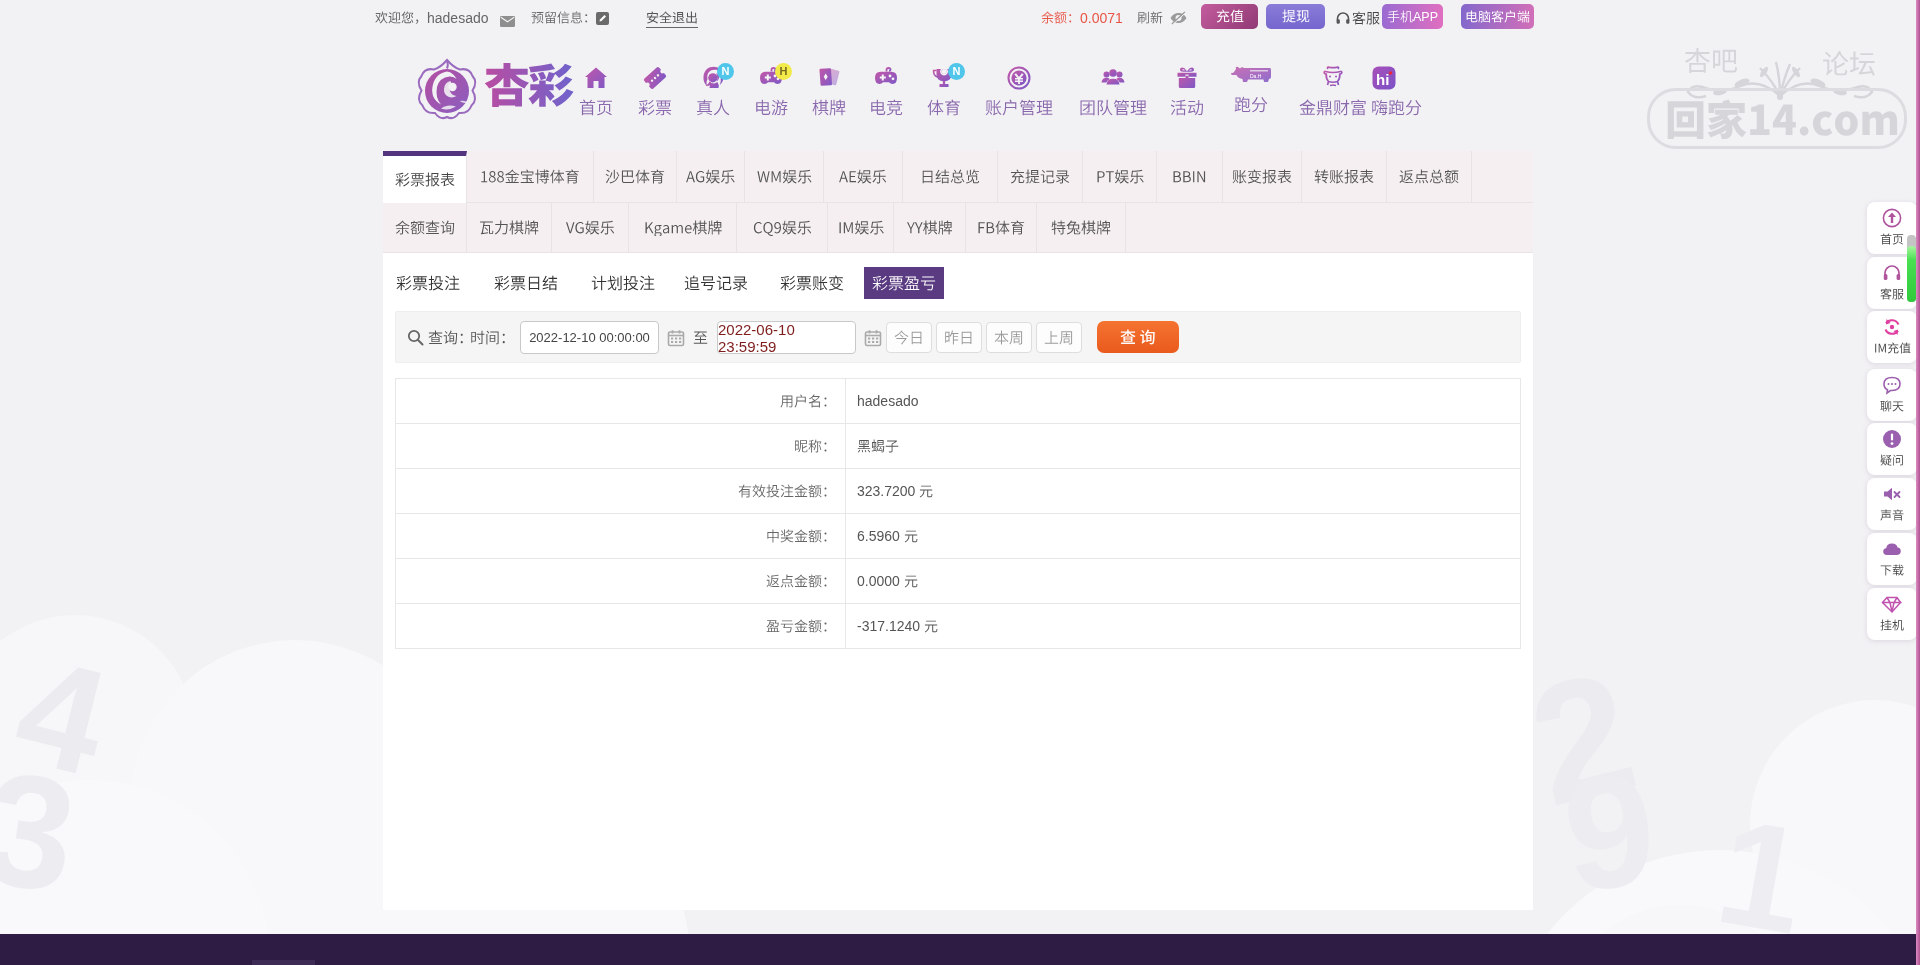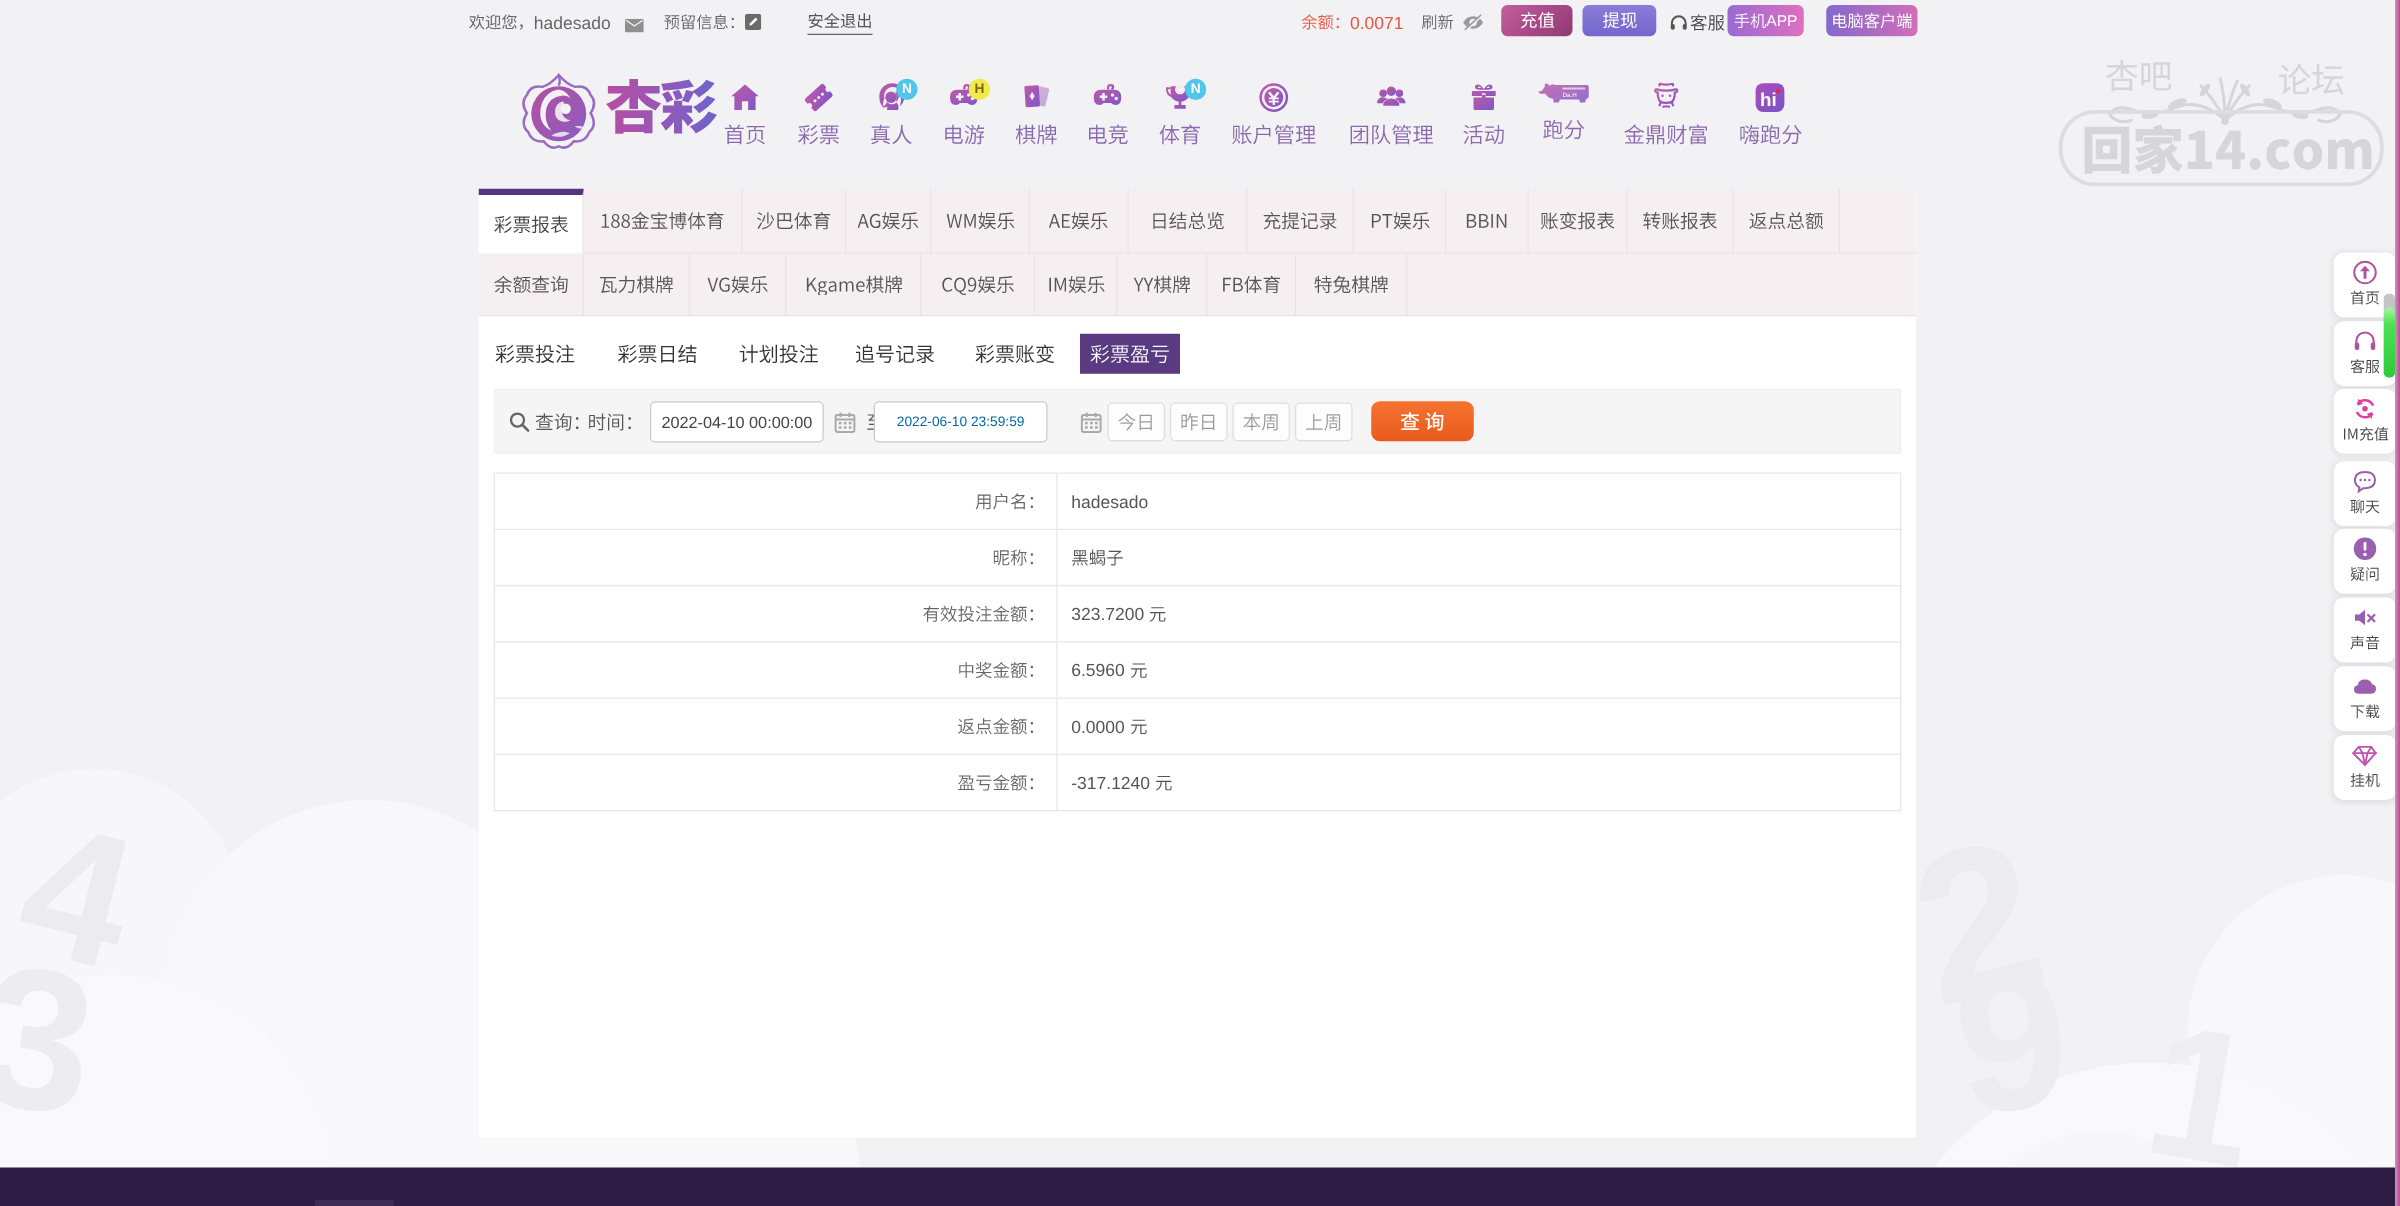--- a/index.html
+++ b/index.html
@@ -263,21 +263,21 @@
           <g fill="none" stroke="url(#pg)" stroke-width="1.7">
             <path d="M8 4 Q6.5 1.8 9 2.2 Q13 3.2 17 2.2 Q19.5 1.8 18 4"></path>
             <path d="M5.5 6.5 Q13 8.5 20.5 6.5 M5.5 6.5 Q4.2 6.2 4.2 7.4 Q4.2 8.6 5.5 8.9 L6.2 9 Q6 14 8.5 16.5 L7.5 20 M20.5 6.5 Q21.8 6.2 21.8 7.4 Q21.8 8.6 20.5 8.9 L19.8 9 Q20 14 17.5 16.5 L18.5 20 M8.5 16.5 Q13 18 17.5 16.5"></path>
             <path d="M10 20.5 Q13 19.5 16 20.5"></path>
           </g>
           <circle cx="10" cy="11.5" r="1" fill="url(#pg)"></circle>
           <circle cx="16" cy="11.5" r="1" fill="url(#pg)"></circle>
         </svg></div><div style="margin-top:3px;color:#8a68ad"><svg class="zt" width="68" height="18" viewBox="0 0 68 18">
           <path fill="currentColor" d="M3.4 11.2C4.1 12.2 4.7 13.5 5 14.4L6 14C5.7 13.1 5 11.8 4.4 10.8ZM12.5 10.8C12.1 11.8 11.3 13.2 10.7 14L11.6 14.4C12.2 13.6 13 12.3 13.6 11.3ZM8.5 0.6C6.9 3.1 3.8 5.1 0.5 6.2C0.8 6.5 1.2 6.9 1.3 7.2C2.3 6.9 3.2 6.4 4.1 5.9V6.9H7.9V9.3H1.9V10.4H7.9V14.7H1.2V15.8H15.9V14.7H9.1V10.4H15.1V9.3H9.1V6.9H12.9V5.8H4.3C5.9 4.9 7.3 3.8 8.5 2.4C10.4 4.4 13.2 6.3 15.7 7.2C15.9 6.9 16.2 6.4 16.5 6.2C13.9 5.4 10.8 3.5 9.1 1.6L9.6 1Z M22.8 4H28V5.2H22.8ZM22.8 6H28V7.2H22.8ZM22.8 2.1H28V3.2H22.8ZM21.7 1.2V8H29.1V1.2ZM18.9 8.9V9.9H23.1V11.3H17.8V12.3H19.7C19.6 13.8 19.1 15 17.9 15.6C18.1 15.8 18.4 16.2 18.5 16.5C20.1 15.6 20.6 14.2 20.7 12.3H23.1V16.3H24.2V8.9H20V2.2H18.9ZM32.4 11.3H27.7V9.9H32V2.2H30.9V8.9H26.6V16.3H27.7V12.3H31.3V16.3H32.4Z M37.9 3.7V8.5C37.9 10.7 37.7 13.8 34.6 15.5C34.8 15.7 35.2 16.1 35.3 16.3C38.5 14.3 38.9 11 38.9 8.5V3.7ZM38.6 12.7C39.4 13.7 40.3 15 40.8 15.8L41.6 15.1C41.1 14.3 40.2 13.1 39.3 12.2ZM35.5 1.5V12H36.4V2.5H40.2V11.9H41.1V1.5ZM47 0.7V4.1H42V5.2H46.6C45.5 8.2 43.5 11.4 41.5 13C41.8 13.3 42.1 13.7 42.3 14C44.1 12.4 45.8 9.8 47 7.1V14.8C47 15 46.9 15.1 46.6 15.1C46.4 15.1 45.5 15.1 44.6 15.1C44.7 15.4 44.9 15.9 45 16.3C46.2 16.3 47 16.2 47.5 16C48 15.9 48.1 15.5 48.1 14.8V5.2H50.2V4.1H48.1V0.7Z M54.6 4.2V5.1H64.4V4.2ZM55.8 6.9H63.1V8.3H55.8ZM54.7 6.1V9.1H64.3V6.1ZM58.9 11.1V12.5H54.7V11.1ZM60 11.1H64.5V12.5H60ZM58.9 13.3V14.8H54.7V13.3ZM60 13.3H64.5V14.8H60ZM53.6 10.2V16.3H54.7V15.7H64.5V16.2H65.6V10.2ZM58.3 0.8C58.5 1.2 58.8 1.7 59 2.1H52.4V5.3H53.5V3.1H65.5V5.3H66.6V2.1H60.4C60.1 1.6 59.8 1 59.5 0.5Z"></path>
         </svg></div></div>
-    <div class="abs" style="left:1371px;top:29px;width:90px;text-align:center"><div style="position:relative;display:inline-block;height:27px"><svg width="26" height="26" viewBox="0 0 26 26">
+    <div class="abs" style="left:1371px;top:29px;width:90px;text-align:left"><div style="position:relative;display:inline-block;height:27px"><svg width="26" height="26" viewBox="0 0 26 26">
           <rect x="1.5" y="1.5" width="23" height="23" rx="6" fill="url(#hig)"></rect>
           <text x="5" y="19.5" font-size="15" font-weight="bold" fill="#fff" font-family="Liberation Sans">hi</text>
           <circle cx="19.5" cy="8" r="1.8" fill="#e8283c"></circle>
         </svg></div><div style="margin-top:3px;color:#8a68ad"><svg class="zt" width="51" height="18" viewBox="0 0 51 18">
           <path fill="currentColor" d="M5.2 2C6 2.5 7.1 3.3 7.6 3.8L8.2 3C7.7 2.5 6.6 1.8 5.8 1.3ZM4.9 6.5C5.7 7 6.8 7.6 7.3 8.1L7.9 7.2C7.4 6.7 6.3 6.2 5.4 5.8ZM4.4 15.7 5.4 16.3C6.1 14.7 6.9 12.5 7.5 10.7L6.6 10.2C6 12.1 5.1 14.3 4.4 15.7ZM11 7.1C11.8 7.7 12.7 8.5 13.1 9L13.7 8.4C13.3 7.9 12.4 7.1 11.6 6.6ZM10.7 10.8C11.4 11.4 12.3 12.2 12.8 12.8L13.4 12.2C12.9 11.6 12 10.8 11.3 10.3ZM9.8 0.7C9.3 2.7 8.6 4.7 7.5 6C7.8 6.2 8.2 6.6 8.3 6.7C8.9 6 9.4 5 9.8 3.9H16.2V2.9H10.3C10.5 2.2 10.7 1.6 10.8 0.9ZM9.6 5.5C9.5 6.6 9.3 7.9 9.1 9.1H7.7V10.1H9C8.8 11.5 8.5 12.9 8.3 13.9H14C13.9 14.5 13.8 14.8 13.6 15C13.5 15.2 13.3 15.2 13 15.2C12.7 15.2 11.9 15.2 11 15.1C11.2 15.4 11.3 15.8 11.3 16.1C12.1 16.2 12.9 16.2 13.4 16.1C13.9 16.1 14.2 16 14.5 15.6C14.7 15.3 14.9 14.8 15 13.9H16V12.9H15.2C15.2 12.2 15.3 11.3 15.4 10.1H16.3V9.1H15.5L15.6 6.1C15.6 5.9 15.6 5.5 15.6 5.5ZM10.5 6.5H14.6L14.5 9.1H10.1ZM10 10.1H14.4C14.3 11.3 14.2 12.2 14.2 12.9H9.5ZM1.3 2.3V13.4H2.2V11.8H4.7V2.3ZM2.2 3.4H3.8V10.7H2.2Z M19.5 2.5H22.5V5.6H19.5ZM17.6 14.4 17.9 15.5C19.6 15 21.9 14.3 24 13.8L23.9 12.8L21.7 13.3V10.1H23.6V9.1H21.7V6.6H23.6V1.5H18.5V6.6H20.7V13.6L19.5 13.9V8.3H18.5V14.1ZM26.1 0.7C25.6 2.6 24.8 4.5 23.7 5.6C23.9 5.8 24.3 6.2 24.5 6.4L24.9 5.8V14.2C24.9 15.7 25.4 16 27.2 16C27.6 16 30.9 16 31.3 16C32.8 16 33.2 15.4 33.3 13.4C33 13.3 32.6 13.2 32.4 13C32.3 14.7 32.1 15.1 31.2 15.1C30.5 15.1 27.7 15.1 27.2 15.1C26.1 15.1 25.9 14.9 25.9 14.2V10.8H29.6V5.6H25.1C25.4 5.1 25.8 4.4 26.2 3.7H31.2C31.2 8.8 31.1 10.6 30.9 10.9C30.8 11.1 30.6 11.2 30.4 11.2C30.1 11.2 29.5 11.2 28.7 11.1C28.9 11.4 29.1 11.8 29.1 12.1C29.8 12.1 30.4 12.2 30.9 12.1C31.3 12.1 31.6 12 31.9 11.6C32.2 11 32.3 9.1 32.3 3.2C32.3 3.1 32.3 2.7 32.3 2.7H26.6C26.8 2.1 27 1.5 27.2 1ZM25.9 6.6H28.6V9.8H25.9Z M39.6 1.1C38.6 3.7 36.8 6.1 34.8 7.5C35.1 7.7 35.5 8.1 35.8 8.4C37.8 6.8 39.6 4.2 40.8 1.4ZM45.4 1 44.4 1.5C45.5 4 47.6 6.7 49.4 8.2C49.6 7.9 50 7.5 50.3 7.3C48.5 6 46.5 3.3 45.4 1ZM37.2 7.2V8.3H40.5C40.1 11.3 39.2 14 35.1 15.4C35.4 15.6 35.7 16 35.8 16.3C40.2 14.8 41.3 11.7 41.7 8.3H46.6C46.3 12.7 46.1 14.4 45.6 14.8C45.5 15 45.3 15 44.9 15C44.5 15 43.4 15 42.3 14.9C42.5 15.2 42.6 15.7 42.7 16.1C43.8 16.1 44.8 16.2 45.4 16.1C46 16.1 46.3 15.9 46.7 15.6C47.3 14.9 47.5 13 47.8 7.7C47.8 7.6 47.8 7.2 47.8 7.2Z"></path>
         </svg></div></div>
   </div>
 <div class="abs" style="left:383px;top:151px;width:1150px;height:759px;background:#fff">
     <div class="abs" style="left:0;top:0px;width:1150px;height:52px;background:#f5eff2;border-bottom:1px solid #e9e3e7;box-sizing:border-box">
       <div class="abs row" style="left:0px;top:0;width:84px;height:52px;background:#fff;border-top:5px solid #54347e;border-right:1px solid #e9e3e7;box-sizing:border-box;justify-content:center;color:#444">
@@ -431,40 +431,40 @@
       <div class="abs row" style="left:32px;top:0;height:52px;color:#555">
         <svg class="zt" width="45" height="16" viewBox="0 0 45 16">
           <path fill="currentColor" d="M4.3 9.9H10.6V11.3H4.3ZM4.3 7.9H10.6V9.2H4.3ZM3.4 7.2V12H11.6V7.2ZM1.1 13V13.9H13.9V13ZM7 0.6V2.6H0.9V3.5H5.8C4.5 4.9 2.4 6.3 0.6 6.9C0.8 7.1 1.1 7.5 1.2 7.7C3.3 6.9 5.6 5.3 7 3.5V6.7H8V3.5C9.4 5.2 11.7 6.8 13.8 7.6C13.9 7.3 14.2 7 14.4 6.8C12.5 6.2 10.4 4.9 9.1 3.5H14.2V2.6H8V0.6Z M16.8 1.5C17.5 2.2 18.4 3.2 18.8 3.8L19.6 3.1C19.1 2.5 18.2 1.6 17.5 0.9ZM15.7 5.3V6.3H17.8V11.6C17.8 12.2 17.4 12.7 17.1 12.9C17.3 13 17.6 13.5 17.7 13.7C17.9 13.4 18.2 13.1 20.8 11.2C20.7 11.1 20.5 10.7 20.4 10.4L18.8 11.6V5.3ZM22.6 0.6C22 2.5 21 4.4 19.7 5.7C20 5.8 20.4 6.1 20.6 6.3C21.2 5.6 21.8 4.8 22.3 3.8H28.1C27.9 10.2 27.6 12.6 27.1 13.1C27 13.3 26.8 13.4 26.5 13.4C26.2 13.4 25.3 13.4 24.4 13.3C24.6 13.6 24.7 14 24.7 14.3C25.6 14.3 26.4 14.4 26.9 14.3C27.4 14.3 27.7 14.1 28 13.7C28.6 13 28.8 10.6 29.1 3.4C29.1 3.3 29.1 2.9 29.1 2.9H22.8C23.1 2.2 23.4 1.6 23.7 0.9ZM25.2 8.8V10.5H22.4V8.8ZM25.2 7.9H22.4V6.2H25.2ZM21.5 5.4V12.3H22.4V11.4H26.1V5.4Z M33.8 5.9C34.3 5.9 34.8 5.5 34.8 4.8C34.8 4.1 34.3 3.7 33.8 3.7C33.2 3.7 32.7 4.1 32.7 4.8C32.7 5.5 33.2 5.9 33.8 5.9ZM33.8 13.2C34.3 13.2 34.8 12.8 34.8 12.2C34.8 11.5 34.3 11.1 33.8 11.1C33.2 11.1 32.7 11.5 32.7 12.2C32.7 12.8 33.2 13.2 33.8 13.2Z"></path>
         </svg>
       </div>
       <div class="abs row" style="left:74px;top:0;height:52px;color:#555">
         <svg class="zt" width="45" height="16" viewBox="0 0 45 16">
           <path fill="currentColor" d="M7.2 6.3C8 7.5 9 9.1 9.5 10L10.3 9.5C9.8 8.6 8.8 7.1 8 5.9ZM4.9 7.1V10.7H2.2V7.1ZM4.9 6.2H2.2V2.8H4.9ZM1.3 1.9V12.8H2.2V11.6H5.9V1.9ZM11.5 0.7V3.7H6.6V4.7H11.5V12.8C11.5 13.1 11.4 13.2 11.1 13.2C10.8 13.2 9.7 13.2 8.5 13.2C8.6 13.5 8.8 13.9 8.8 14.2C10.3 14.2 11.3 14.2 11.8 14.1C12.3 13.9 12.5 13.6 12.5 12.8V4.7H14.4V3.7H12.5V0.7Z M16.4 4V14.4H17.4V4ZM16.6 1.3C17.3 2 18.1 2.9 18.5 3.5L19.3 3C18.9 2.3 18.1 1.5 17.4 0.8ZM20.6 8.7H24.3V10.9H20.6ZM20.6 5.8H24.3V7.9H20.6ZM19.7 4.9V11.7H25.3V4.9ZM20.3 1.5V2.4H27.6V13.1C27.6 13.3 27.5 13.4 27.3 13.4C27.1 13.4 26.5 13.4 25.9 13.4C26 13.6 26.1 14.1 26.2 14.3C27.1 14.3 27.7 14.3 28.1 14.1C28.5 14 28.6 13.7 28.6 13.1V1.5Z M33.8 5.9C34.3 5.9 34.8 5.5 34.8 4.8C34.8 4.1 34.3 3.7 33.8 3.7C33.2 3.7 32.7 4.1 32.7 4.8C32.7 5.5 33.2 5.9 33.8 5.9ZM33.8 13.2C34.3 13.2 34.8 12.8 34.8 12.2C34.8 11.5 34.3 11.1 33.8 11.1C33.2 11.1 32.7 11.5 32.7 12.2C32.7 12.8 33.2 13.2 33.8 13.2Z"></path>
         </svg>
       </div>
-      <div class="abs row" style="left:124px;top:9px;width:139px;height:33px;background:#fff;border:1px solid #c9c9c9;border-radius:4px;box-sizing:border-box;justify-content:center;font-size:13px;color:#444;letter-spacing:0">2022-04-10 00:00:00</div>
+      <div class="abs row" style="left:124px;top:9px;width:139px;height:33px;background:#fff;border:1px solid #c9c9c9;border-radius:4px;box-sizing:border-box;justify-content:center;font-size:13px;color:#444;letter-spacing:0">2022-12-10 00:00:00</div>
       <div class="abs" style="left:271px;top:17px"><svg width="18" height="18" viewBox="0 0 18 18">
           <rect x="1.5" y="3" width="15" height="13.5" rx="1.5" fill="none" stroke="#aaa" stroke-width="1.6"></rect>
           <path d="M1.5 6.5 h15" stroke="#aaa" stroke-width="1.6"></path>
           <path d="M5.5 1.2 v3.4 M12.5 1.2 v3.4" stroke="#aaa" stroke-width="1.8"></path>
           <g fill="#aaa">
             <rect x="4" y="8.5" width="2.2" height="2"></rect>
             <rect x="8" y="8.5" width="2.2" height="2"></rect>
             <rect x="12" y="8.5" width="2.2" height="2"></rect>
             <rect x="4" y="12" width="2.2" height="2"></rect>
             <rect x="8" y="12" width="2.2" height="2"></rect>
             <rect x="12" y="12" width="2.2" height="2"></rect>
           </g>
         </svg></div>
       <div class="abs row" style="left:297px;top:0;height:52px;color:#555">
         <svg class="zt" width="15" height="16" viewBox="0 0 15 16">
           <path fill="currentColor" d="M2.2 6.8C2.7 6.6 3.5 6.6 11.8 6.2C12.2 6.6 12.5 7 12.7 7.3L13.6 6.7C12.8 5.7 11.1 4.2 9.7 3.2L8.9 3.7C9.6 4.2 10.3 4.8 10.9 5.4L3.7 5.7C4.6 4.8 5.6 3.7 6.6 2.4H13.7V1.5H1.2V2.4H5.3C4.3 3.7 3.3 4.8 2.9 5.1C2.5 5.5 2.1 5.7 1.9 5.8C2 6.1 2.1 6.6 2.2 6.8ZM7 6.9V9H2.1V9.9H7V12.8H0.8V13.8H14.2V12.8H8V9.9H13V9H8V6.9Z"></path>
         </svg>
       </div>
-      <div class="abs row" style="left:303px;top:9px;width:139px;height:33px;background:#fff;border:1px solid #c9c9c9;border-radius:4px;box-sizing:border-box;justify-content:center;font-size:11px;color:#0369a1;letter-spacing:0">2022-06-10 23:59:59</div>
+      <div class="abs row" style="left:321px;top:9px;width:139px;height:33px;background:#fff;border:1px solid #c9c9c9;border-radius:4px;box-sizing:border-box;justify-content:center;font-size:15px;color:#7f1d1d;letter-spacing:0">2022-06-10 23:59:59</div>
       <div class="abs" style="left:468px;top:17px"><svg width="18" height="18" viewBox="0 0 18 18">
           <rect x="1.5" y="3" width="15" height="13.5" rx="1.5" fill="none" stroke="#aaa" stroke-width="1.6"></rect>
           <path d="M1.5 6.5 h15" stroke="#aaa" stroke-width="1.6"></path>
           <path d="M5.5 1.2 v3.4 M12.5 1.2 v3.4" stroke="#aaa" stroke-width="1.8"></path>
           <g fill="#aaa">
             <rect x="4" y="8.5" width="2.2" height="2"></rect>
             <rect x="8" y="8.5" width="2.2" height="2"></rect>
             <rect x="12" y="8.5" width="2.2" height="2"></rect>
             <rect x="4" y="12" width="2.2" height="2"></rect>
             <rect x="8" y="12" width="2.2" height="2"></rect>

